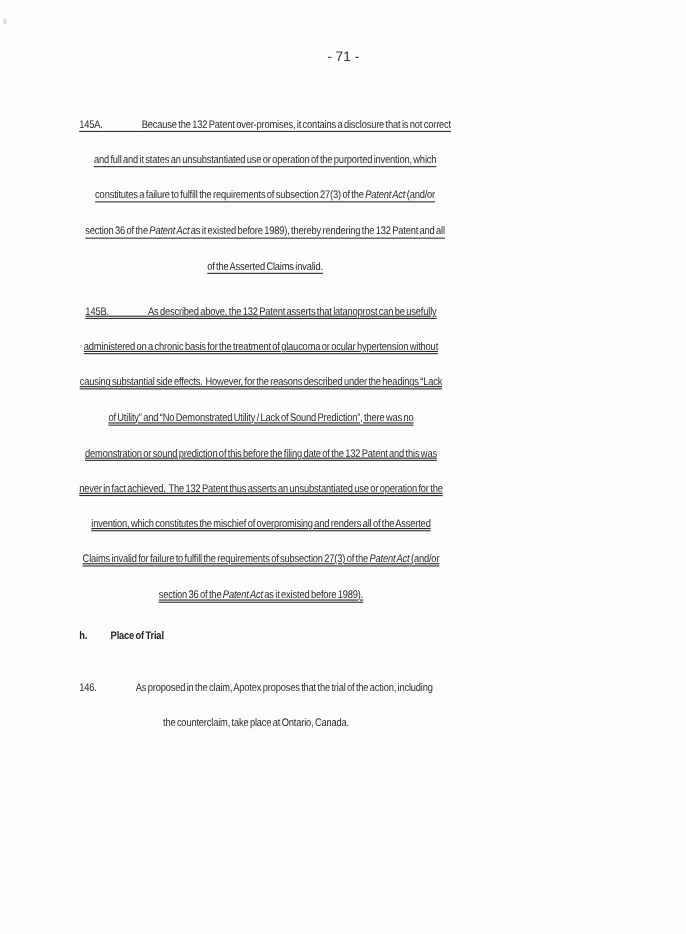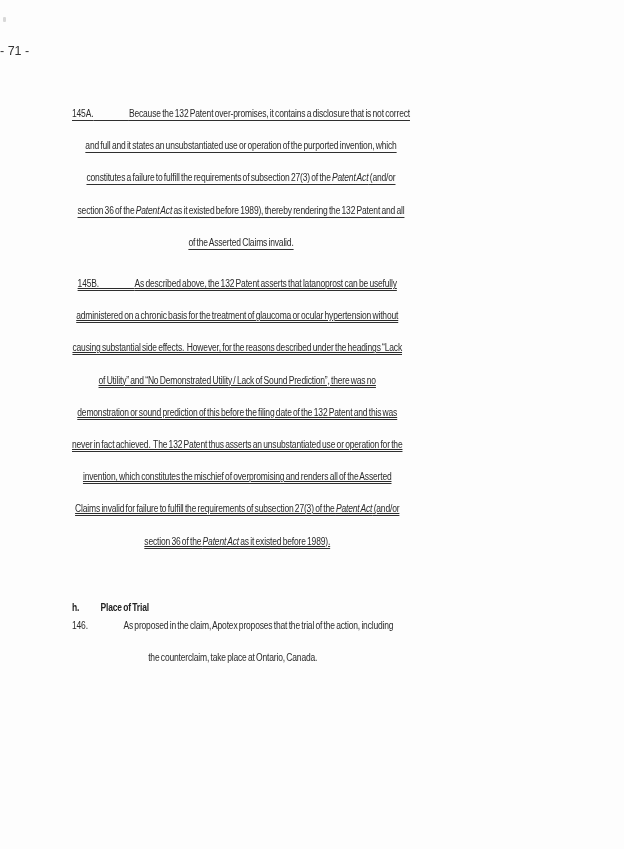--- a/index.html
+++ b/index.html
@@ -27,20 +27,21 @@
     width: 3px;
     height: 5px;
     background: #d8d8d8;
     border-radius: 1px;
   }
   .page-number {
     position: absolute;
     top: 44px;
     left: 0;
     width: 100%;
+    text-align: center;
     font-size: 12.5px;
     color: #333;
     white-space: pre;
   }
   .para {
     position: absolute;
     left: 72px;
     font-size: 10px;
     letter-spacing: -0.2px;
     word-spacing: -1px;
@@ -56,21 +57,20 @@
   }
   .para.u .line {
     text-decoration: underline;
     text-decoration-thickness: 1.4px;
     text-underline-offset: 3px;
     text-decoration-color: #2f2f2f;
   }
   .para.b {
     font-weight: bold;
     color: #222;
-    margin-top: 29px;
   }
   .para em {
     font-style: italic;
   }
   .tab {
     word-spacing: 1.6px;
   }
   .tab-sm {
     word-spacing: 1.6px;
   }

